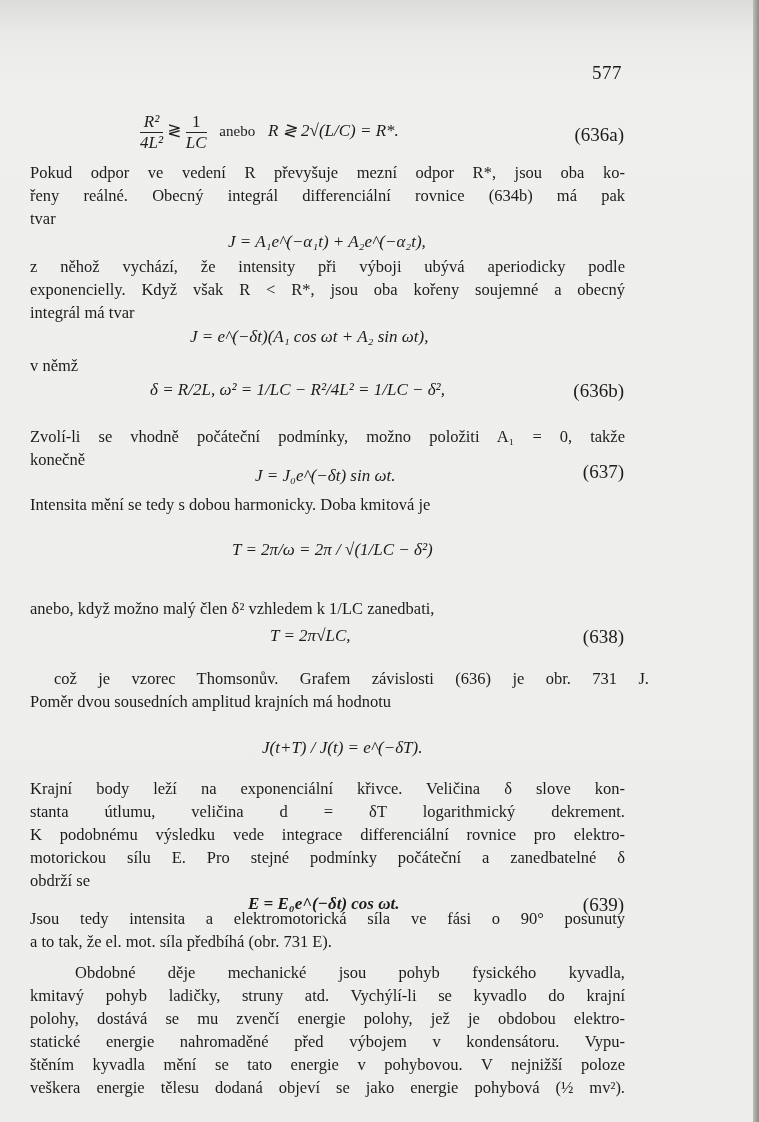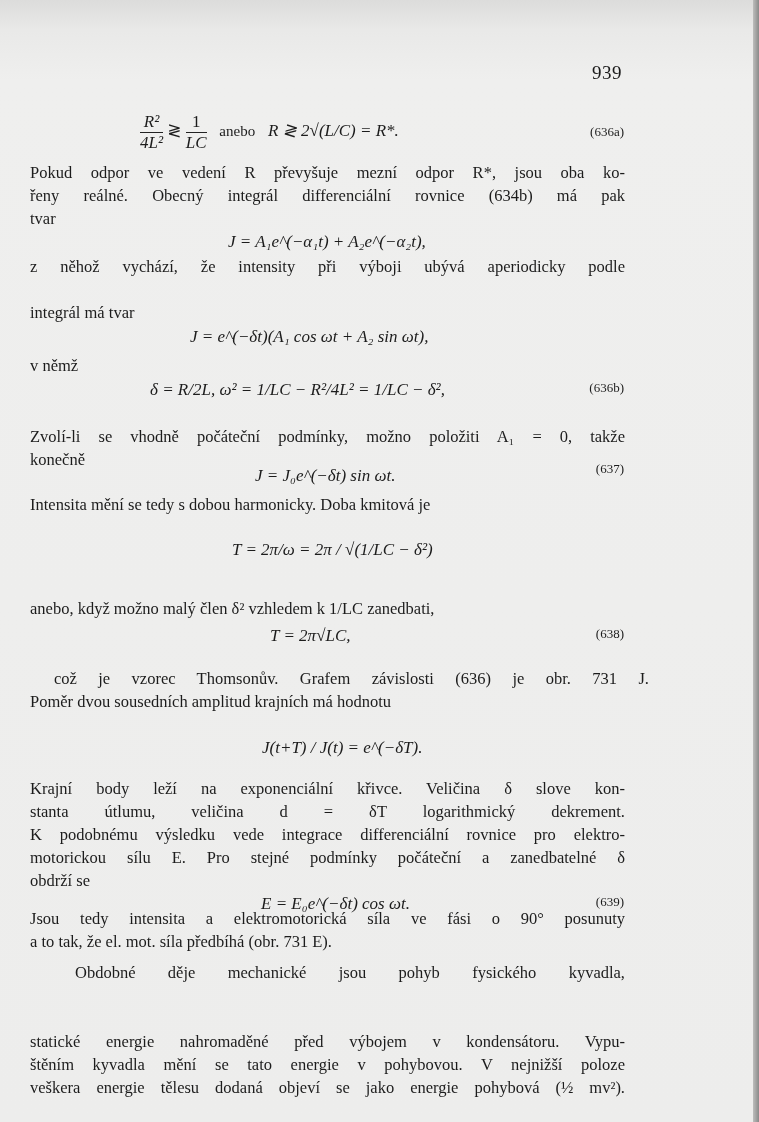--- a/index.html
+++ b/index.html
@@ -26,50 +26,51 @@
     position: absolute; left: 30px; width: 595px;
     font-size: 16.5px; line-height: 22px; white-space: nowrap;
     font-stretch: condensed;
   }
   .just { text-align: justify; text-align-last: justify; }
   .i { font-style: italic; }
   .eq {
     position: absolute; font-size: 17px; white-space: nowrap;
   }
   .eqno {
-    position: absolute; right: 135px; font-size: 13px; white-space: nowrap;
+    position: absolute; right: 135px; font-size: 19px; white-space: nowrap;
   }
   .frac { display: inline-block; vertical-align: middle; text-align: center; }
   .frac .n { display: block; border-bottom: 1px solid #222; padding: 0 2px; line-height: 20px; }
   .frac .d { display: block; line-height: 20px; }
 </style>
 </head>
 <body>
 
 <div class="page">
   <div class="edge"></div>
 
-  <div class="pnum">939</div>
+  <div class="pnum">577</div>
 
   <div class="eq" style="top:112px;left:140px;">
     <span class="frac"><span class="n i">R²</span><span class="d i">4L²</span></span>
     <span>≷</span>
     <span class="frac"><span class="n">1</span><span class="d i">LC</span></span>
     &nbsp;&nbsp;<span style="font-size:15px">anebo</span>&nbsp;&nbsp;
     <span class="i">R ≷ 2√(L/C) = R*.</span>
   </div>
   <div class="eqno" style="top:124px;">(636a)</div>
 
   <div class="line just" style="top:162px;">Pokud odpor ve vedení R převyšuje mezní odpor R*, jsou oba ko-</div>
   <div class="line just" style="top:185px;">řeny reálné. Obecný integrál differenciální rovnice (634b) má pak</div>
   <div class="line" style="top:208px;">tvar</div>
 
   <div class="eq i" style="top:232px;left:228px;">J = A₁e^(−α₁t) + A₂e^(−α₂t),</div>
 
   <div class="line just" style="top:256px;">z něhož vychází, že intensity při výboji ubývá aperiodicky podle</div>
+  <div class="line just" style="top:279px;">exponencielly. Když však R &lt; R*, jsou oba kořeny soujemné a obecný</div>
   <div class="line" style="top:302px;">integrál má tvar</div>
 
   <div class="eq i" style="top:327px;left:190px;">J = e^(−δt)(A₁ cos ωt + A₂ sin ωt),</div>
   <div class="line" style="top:355px;">v němž</div>
 
   <div class="eq i" style="top:380px;left:150px;">δ = R/2L,   ω² = 1/LC − R²/4L² = 1/LC − δ²,</div>
   <div class="eqno" style="top:380px;">(636b)</div>
 
   <div class="line just" style="top:426px;">Zvolí-li se vhodně počáteční podmínky, možno položiti A₁ = 0, takže</div>
   <div class="line" style="top:449px;">konečně</div>
@@ -90,23 +91,25 @@
   <div class="line" style="top:691px;">Poměr dvou sousedních amplitud krajních má hodnotu</div>
 
   <div class="eq i" style="top:738px;left:262px;">J(t+T) / J(t) = e^(−δT).</div>
 
   <div class="line just" style="top:778px;">Krajní body leží na exponenciální křivce. Veličina δ slove kon-</div>
   <div class="line just" style="top:801px;">stanta útlumu, veličina d = δT logarithmický dekrement.</div>
   <div class="line just" style="top:847px;">motorickou sílu E. Pro stejné podmínky počáteční a zanedbatelné δ</div>
   <div class="line just" style="top:824px;">K podobnému výsledku vede integrace differenciální rovnice pro elektro-</div>
   <div class="line" style="top:870px;">obdrží se</div>
 
-  <div class="eq i" style="top:894px;left:261px;">E = E₀e^(−δt) cos ωt.</div>
+  <div class="eq i" style="top:894px;left:248px;font-weight:bold;">E = E₀e^(−δt) cos ωt.</div>
   <div class="eqno" style="top:894px;">(639)</div>
 
   <div class="line just" style="top:908px;">Jsou tedy intensita a elektromotorická síla ve fási o 90° posunuty</div>
   <div class="line" style="top:931px;">a to tak, že el. mot. síla předbíhá (obr. 731 E).</div>
 
   <div class="line just" style="top:962px;left:75px;width:550px;">Obdobné děje mechanické jsou pohyb fysického kyvadla,</div>
+  <div class="line just" style="top:985px;">kmitavý pohyb ladičky, struny atd. Vychýlí-li se kyvadlo do krajní</div>
+  <div class="line just" style="top:1008px;">polohy, dostává se mu zvenčí energie polohy, jež je obdobou elektro-</div>
   <div class="line just" style="top:1031px;">statické energie nahromaděné před výbojem v kondensátoru. Vypu-</div>
   <div class="line just" style="top:1054px;">štěním kyvadla mění se tato energie v pohybovou. V nejnižší poloze</div>
   <div class="line just" style="top:1077px;font-family:Liberation Serif, serif;">veškera energie tělesu dodaná objeví se jako energie pohybová (½ mv²).</div>
 </div>
 
 </body></html>

